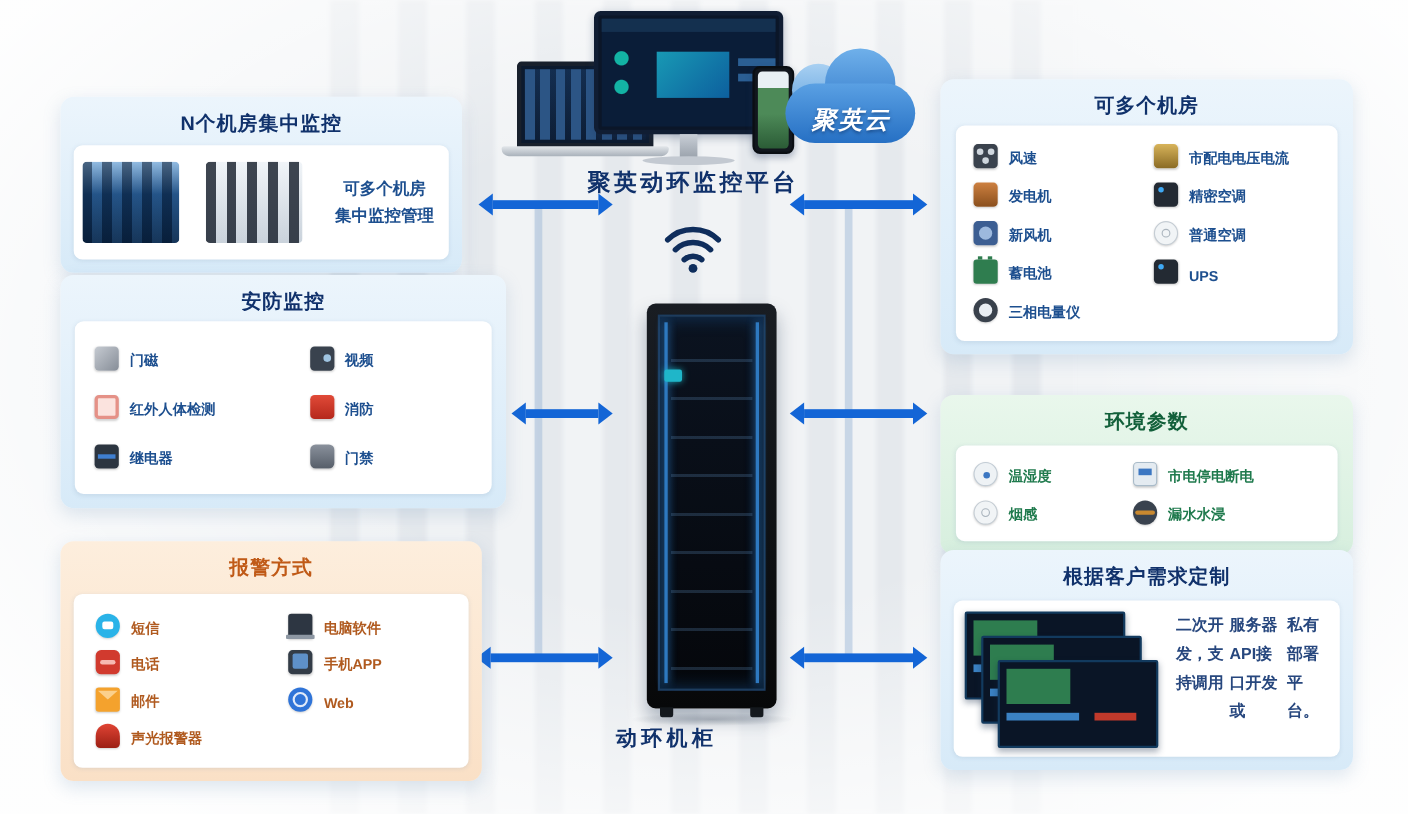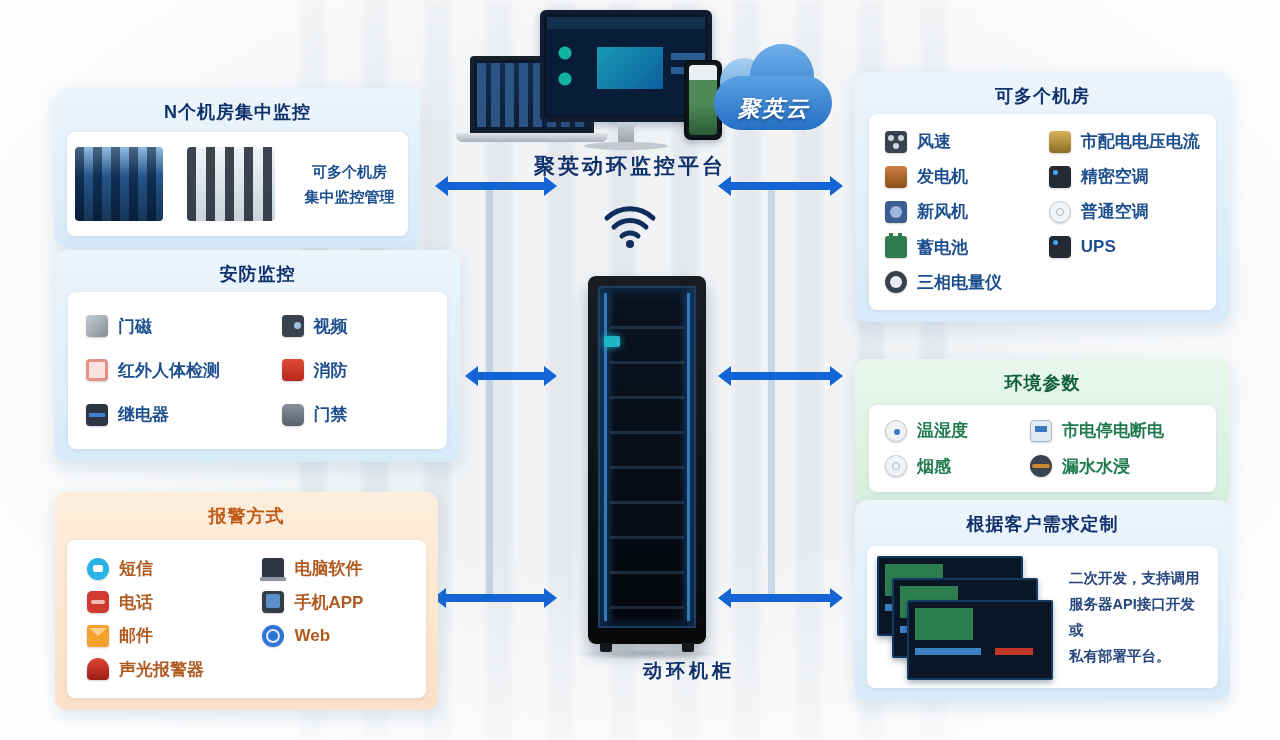--- a/index.html
+++ b/index.html
@@ -12,21 +12,21 @@
     background:repeating-linear-gradient(90deg, rgba(168,177,189,.30) 0 26px, rgba(238,241,245,.25) 26px 62px);
     filter:blur(2px); opacity:.55; }
   .bg-fade { position:absolute; inset:0;
     background:radial-gradient(ellipse at 50% 45%, rgba(255,255,255,0) 38%, rgba(255,255,255,.9) 88%); }
 
   
   .panel { position:absolute; border-radius:12px; box-shadow:0 6px 16px rgba(100,140,180,.20); }
   .panel-title { text-align:center; font-size:18px; font-weight:bold; color:#10316b; padding-top:12px; letter-spacing:1px; }
   .inner { position:absolute; background:#fff; border-radius:8px; box-shadow:0 1px 4px rgba(120,150,180,.18); }
   .grid { display:grid; align-items:center; }
-  .item { display:flex; align-items:center; gap:10px; font-size:17px; font-weight:bold; white-space:nowrap; }
+  .item { display:flex; align-items:flex-end; gap:10px; font-size:13px; font-weight:bold; white-space:nowrap; }
 
   .blue-panel   { background:linear-gradient(180deg,#ecf5fc,#d7eaf8); }
   .orange-panel { background:linear-gradient(180deg,#fdeedd,#fae0c6); }
   .green-panel  { background:linear-gradient(180deg,#e9f7ec,#d7efde); }
 
   .p-rooms    { left:55px;  top:88px;  width:365px; height:160px; }
   .p-security { left:55px;  top:250px; width:405px; height:212px; }
   .p-alarm    { left:55px;  top:492px; width:383px; height:218px; }
   .p-power    { left:855px; top:72px;  width:375px; height:250px; }
   .p-env      { left:855px; top:359px; width:375px; height:145px; }
@@ -57,21 +57,21 @@
 
   
   .custom-inner { left:12px; right:12px; top:46px; bottom:12px; display:flex; gap:12px; padding:10px; }
   .screens { position:relative; width:180px; flex:0 0 auto; }
   .ms { position:absolute; width:146px; height:80px; border:2px solid #123a5e; border-radius:2px;
     background-color:#0a1526; background-repeat:no-repeat;
     background-image:linear-gradient(#2e7d4f,#2e7d4f),linear-gradient(#3b82c4,#3b82c4),linear-gradient(#c0392b,#c0392b);
     background-size:58px 32px,66px 7px,38px 7px; background-position:6px 6px,6px 46px,86px 46px;
     box-shadow:0 3px 6px rgba(20,40,70,.35); }
   .ms1 { left:0; top:0; } .ms2 { left:15px; top:22px; } .ms3 { left:30px; top:44px; }
-  .custom-text { flex:1; display:flex; flex-direction:column; justify-content:center;
+  .custom-text { flex:1; display:flex; flex-direction:row; justify-content:center;
     color:#27477e; font-size:14.5px; font-weight:bold; line-height:1.8; }
 
   
   .ic { width:22px; height:22px; border-radius:4px; flex:0 0 22px; position:relative; box-shadow:0 1px 2px rgba(0,0,0,.18); }
   .ic-doormag { background:linear-gradient(135deg,#c6cbd2,#868d97); }
   .ic-camera { background:#39424e; } .ic-camera::after { content:""; position:absolute; right:3px; top:7px; width:7px; height:7px; border-radius:50%; background:#9fc3e0; }
   .ic-infrared { background:#fbe3de; border:3px solid #e59187; }
   .ic-fire { background:linear-gradient(180deg,#e14a38,#b5281b); }
   .ic-vibration { background:radial-gradient(circle at 35% 30%,#aab1bb,#5c646f); border-radius:50%; }
   .ic-relay { background:#2c3540; } .ic-relay::after { content:""; position:absolute; left:3px; right:3px; top:9px; height:4px; background:#3f7fd1; }
@@ -152,21 +152,21 @@
   .rack-door::before { left:4px; } .rack-door::after { right:4px; }
   .rack-shelves { position:absolute; inset:6px 10px;
     background:repeating-linear-gradient(180deg, rgba(0,0,0,0) 0 32px, rgba(80,120,160,.30) 32px 35px); }
   .rack-ctrl { position:absolute; left:16px; top:60px; width:16px; height:11px; background:#1fb6c9;
     border-radius:2px; box-shadow:0 0 7px rgba(31,182,201,.85); }
   .rack-foot { position:absolute; bottom:-8px; width:12px; height:9px; background:#14181d; border-radius:0 0 2px 2px; }
   .fl { left:12px; } .fr { right:12px; }
   .rack-shadow { position:absolute; left:572px; top:648px; width:150px; height:12px; border-radius:50%;
     background:radial-gradient(ellipse, rgba(30,45,65,.25), rgba(0,0,0,0) 70%); }
 
-  .cabinet-label { position:absolute; left:560px; top:658px; width:175px; text-align:right;
+  .cabinet-label { position:absolute; left:560px; top:658px; width:175px; text-align:left;
     font-size:19px; font-weight:bold; color:#10316b; letter-spacing:4px; }
 
   
   .vline { position:absolute; width:7px; border-radius:3px; background:rgba(150,180,212,.45); }
   .vl-left  { left:486px; top:186px; height:414px; }
   .vl-right { left:768px; top:186px; height:414px; }
 
   .harrow { position:absolute; height:8px; background:#1365d6; }
   .harrow::before { content:""; position:absolute; left:-13px; top:50%; transform:translateY(-50%);
     border-top:10px solid transparent; border-bottom:10px solid transparent; border-right:13px solid #1365d6; }

